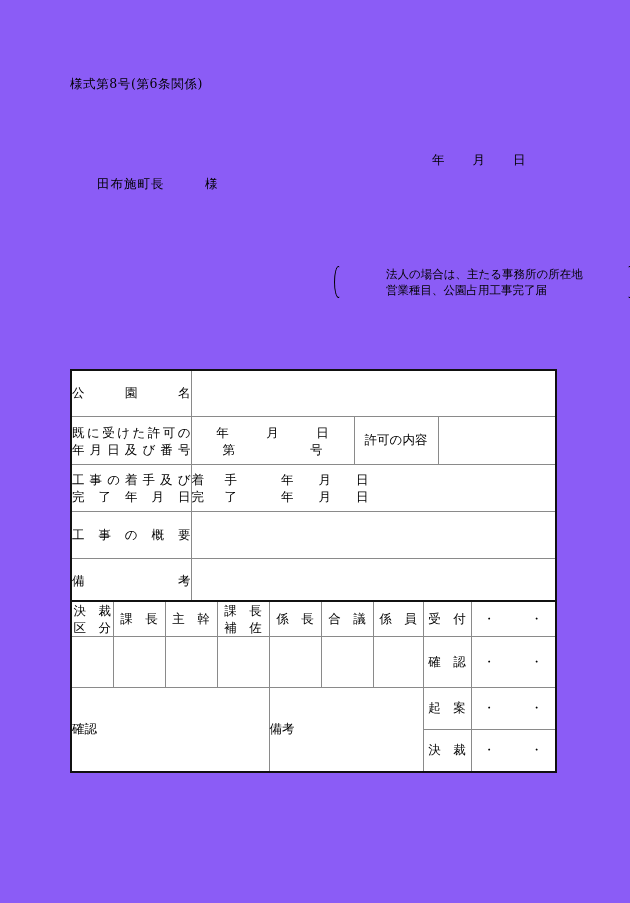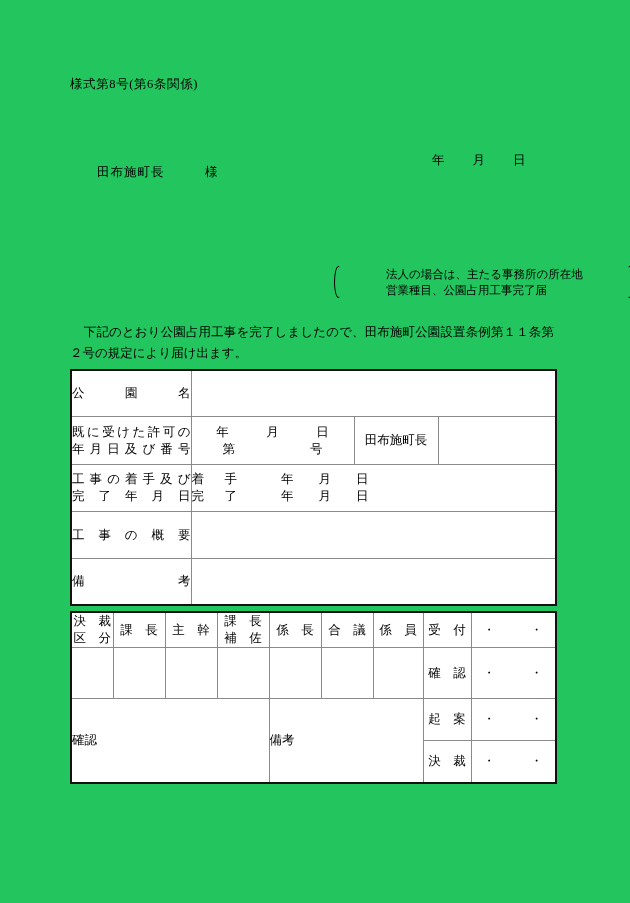--- a/index.html
+++ b/index.html
@@ -11,22 +11,21 @@
     width: 630px;
     height: 903px;
     position: relative;
     font-family: "DejaVu Serif", "Liberation Serif", serif;
     color: #000000;
     overflow: hidden;
   }
   .page {
     position: absolute;
     inset: 0;
-    background: #22c55e;
-    font-family: Liberation Serif, serif;
+    background: #8b5cf6;
   }
 
   
   .form-code {
     position: absolute;
     left: 70px;
     top: 76px;
     font-size: 12.5px;
     letter-spacing: 0.6px;
     white-space: nowrap;
@@ -44,21 +43,21 @@
     position: absolute;
     left: 432px;
     top: 152px;
     font-size: 12.5px;
     letter-spacing: 1px;
     white-space: nowrap;
   }
   .addressee {
     position: absolute;
     left: 97px;
-    top: 164px;
+    top: 176px;
     font-size: 12.5px;
     letter-spacing: 1px;
     white-space: nowrap;
   }
 
   
   .applicant {
     position: absolute;
     left: 312px;
     top: 209px;
@@ -138,21 +137,20 @@
     left: 70px;
     top: 369px;
     width: 485px;
     border: 2px solid #111;
   }
   .tbl-approval {
     left: 70px;
     top: 600px;
     width: 485px;
     border: 2px solid #111;
-    margin-top: 11px;
   }
   .lbl {
     font-size: 12.5px;
     padding: 0 9px;
     white-space: nowrap;
   }
   
   .spread {
     display: flex;
     justify-content: space-between;
@@ -214,23 +212,20 @@
 
   <div class="note-box">
     <span class="brace brace-left"></span>
     <span class="note-lines">
       <div>法人の場合は、主たる事務所の所在地</div>
       <div>営業種目、公園占用工事完了届</div>
     </span>
     <span class="brace brace-right"></span>
   </div>
 
-  <div class="body-text">
-    <span class="indent">下記のとおり公園占用工事を完了しましたので、田布施町公園設置条例第１１条第２号の規定により届け出ます。</span>
-  </div>
 
   <table class="tbl tbl-main">
     <colgroup>
       <col style="width:120px">
       <col style="width:163px">
       <col style="width:84px">
       <col style="width:118px">
     </colgroup>
     <tbody>
       <tr>
@@ -263,21 +258,21 @@
               <span>及</span>
               <span>び</span>
               <span>番</span>
               <span>号</span>
             </span>
         </td>
         <td class="perm-date">
           <div class="r1">年　　　月　　　日</div>
           <div class="r1">第　　　　　　号</div>
         </td>
-        <td style="text-align:center">田布施町長</td>
+        <td style="text-align:center">許可の内容</td>
         <td class="cell-pad"></td>
       </tr>
 
       <tr>
         <td class="lbl two-line" style="height:46px">
           <span class="spread-line">
               <span>工</span>
               <span>事</span>
               <span>の</span>
               <span>着</span>

